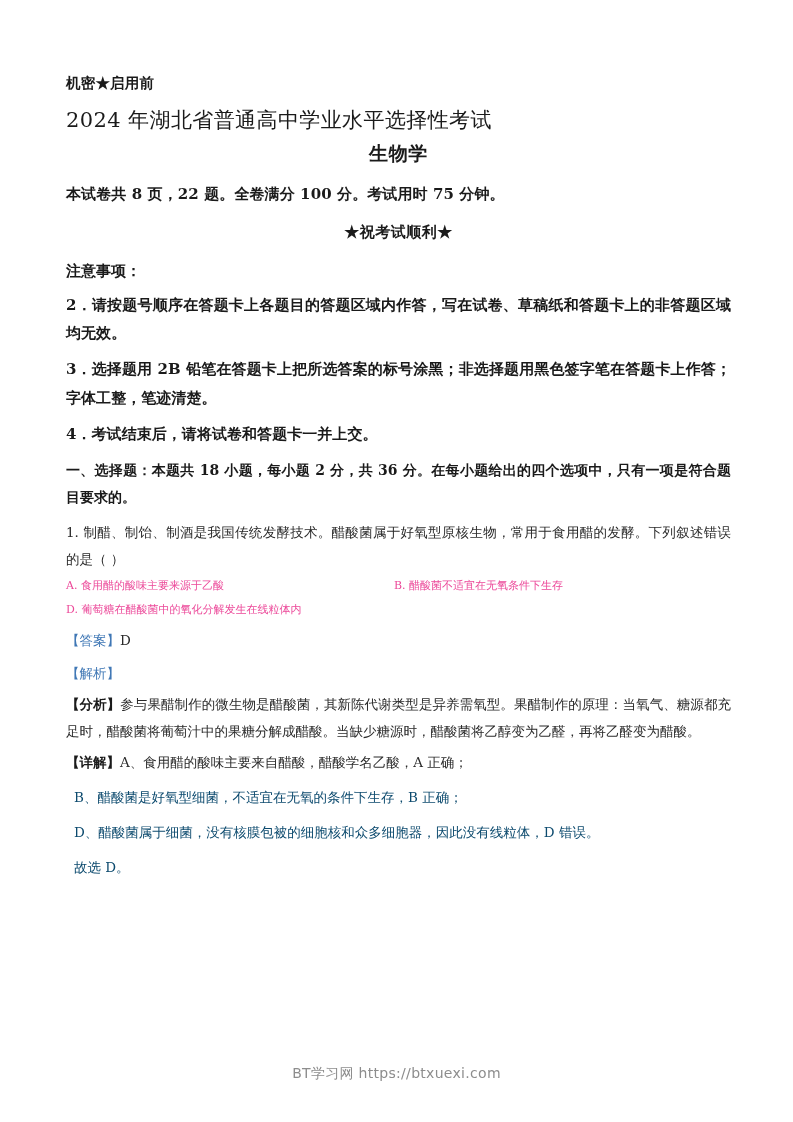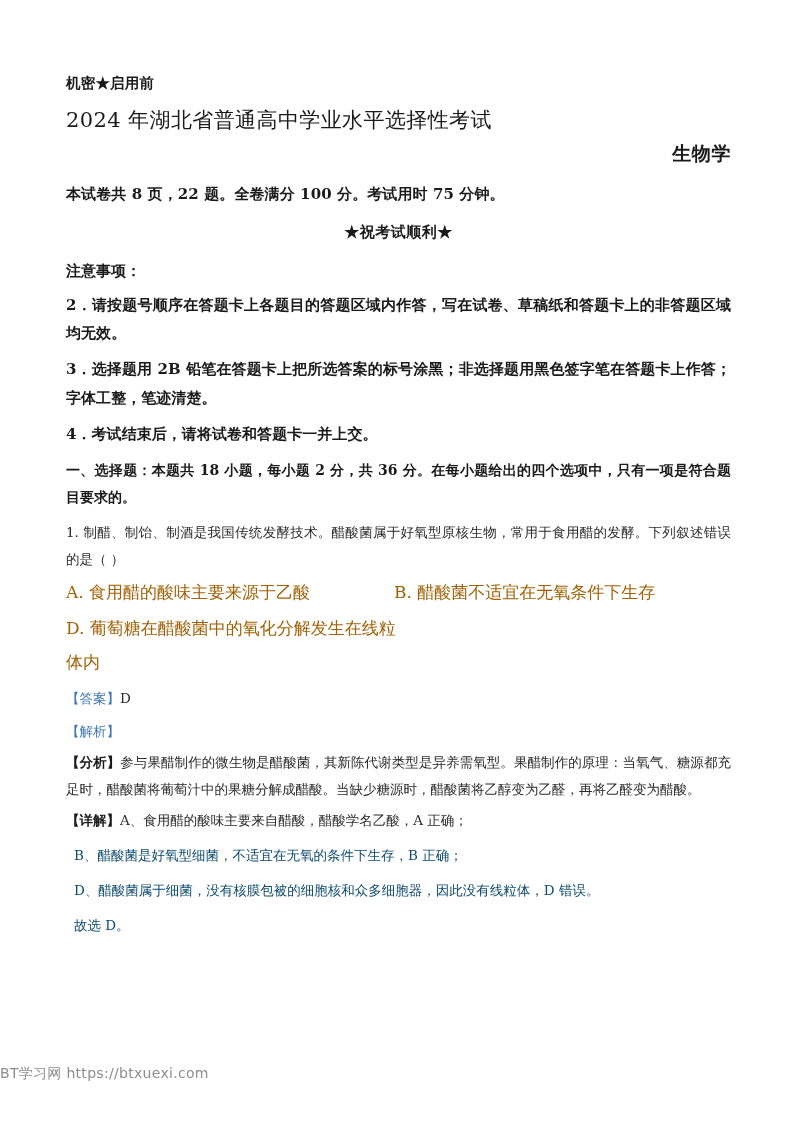--- a/index.html
+++ b/index.html
@@ -33,21 +33,21 @@
   }
   .exam-title {
     text-align: left;
     font-size: 21px;
     font-weight: normal;
     letter-spacing: 0.4px;
     margin: 9px 0 4px 0;
     line-height: 1.45;
   }
   .subject-title {
-    text-align: right;
+    text-align: center;
     font-size: 19px;
     font-weight: bold;
     letter-spacing: 0.6px;
     margin: 3px 0 0 0;
     line-height: 1.4;
   }
   .paper-meta {
     font-size: 15px;
     font-weight: bold;
     margin: 17px 0 0 0;
@@ -90,24 +90,24 @@
   .q-stem {
     font-size: 13.5px;
     margin: 9px 0 0 0;
     line-height: 2.0;
     text-align: justify;
     text-justify: inter-ideograph;
     color: #2a2a2a;
   }
   .opt-row {
     display: flex;
-    font-size: 17px;
+    font-size: 11px;
     line-height: 2.0;
     margin: 2px 0 0 0;
-    color: #a16207;
+    color: #ec4899;
   }
   .opt-col {
     flex: 0 0 auto;
   }
   .opt-col.left  { width: 328px; }
   .opt-col.right { width: 330px; }
   
   .ans-line {
     font-size: 13.5px;
     line-height: 2.0;
@@ -136,21 +136,21 @@
     text-align: justify;
     text-justify: inter-ideograph;
     color: #0c4a6e;
   }
   
   .footer-watermark {
     position: absolute;
     left: 0;
     top: 1065px;
     width: 793px;
-    text-align: left;
+    text-align: center;
     font-family: "DejaVu Sans", "Liberation Sans", sans-serif;
     font-size: 14px;
     color: #8d8d8d;
     letter-spacing: 0.3px;
   }
 </style>
 </head>
 <body>
 
 <div class="page">

